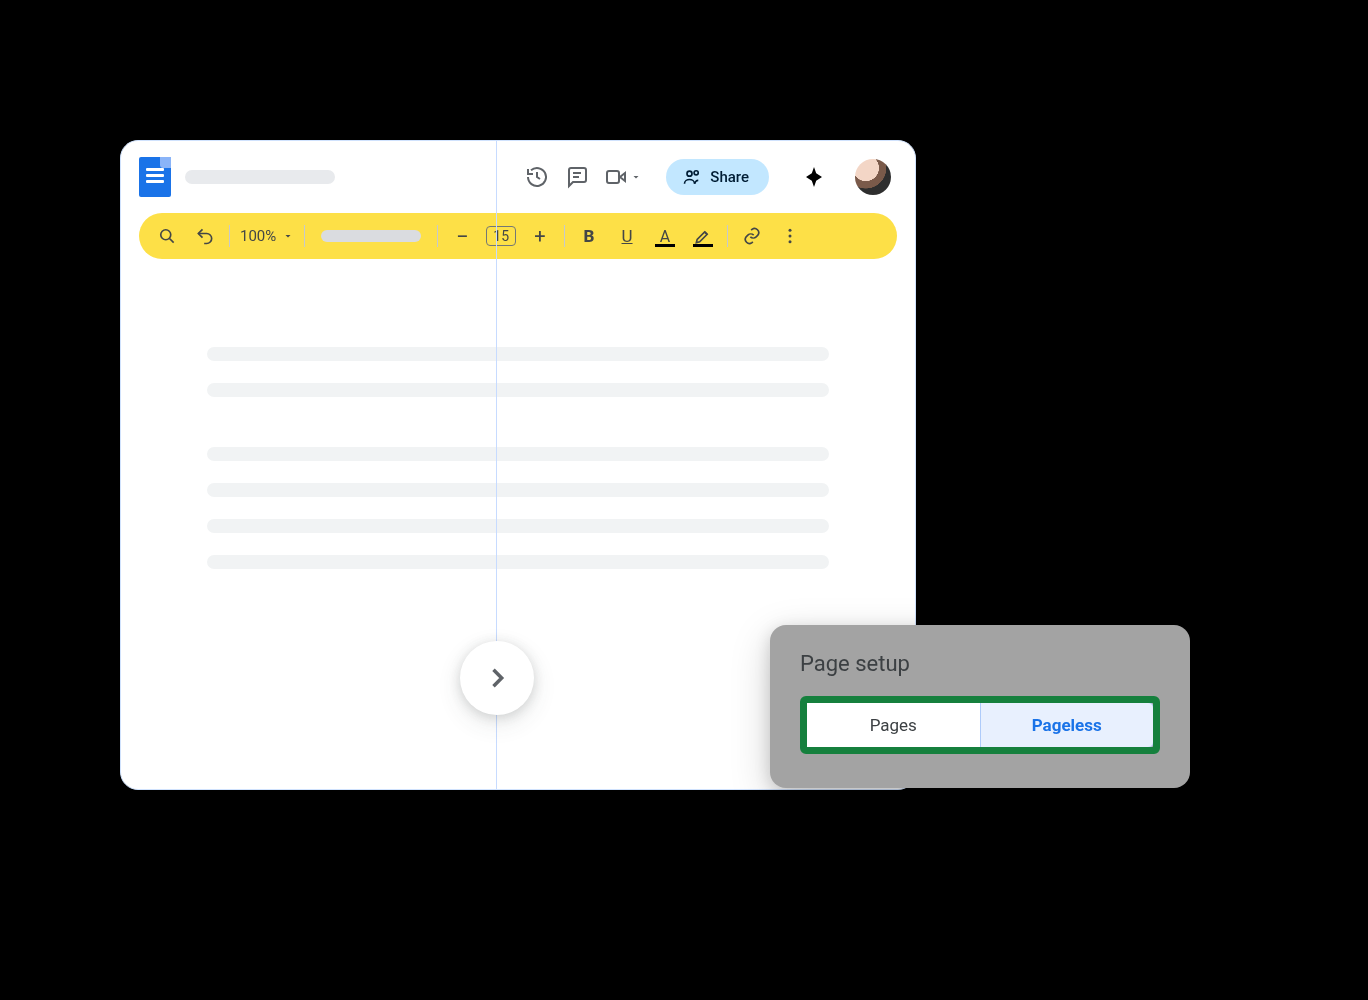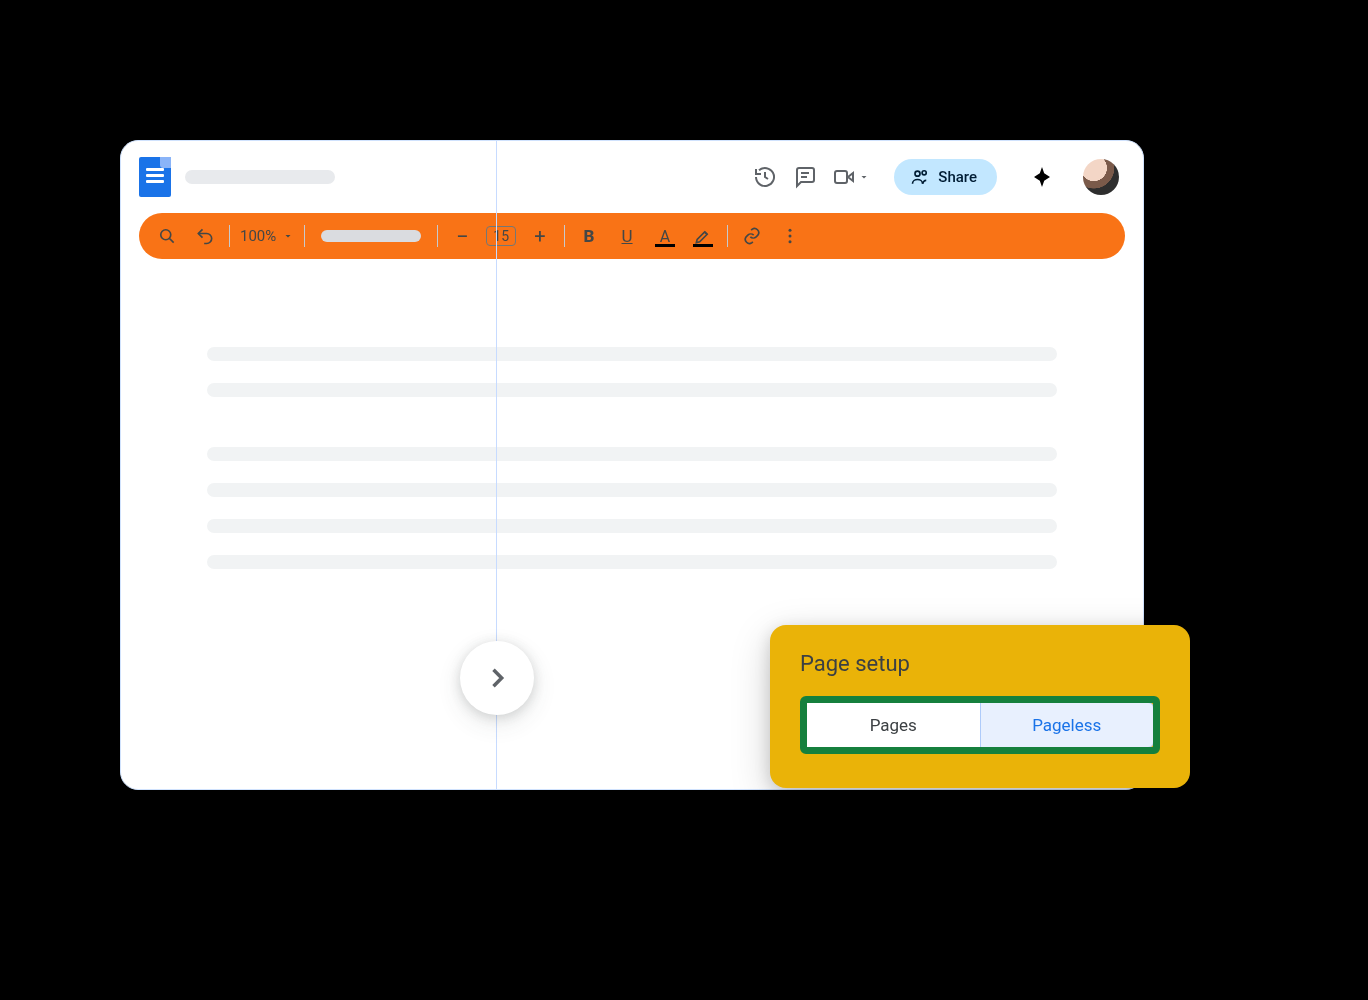--- a/index.html
+++ b/index.html
@@ -7,21 +7,21 @@
     width: 1368px;
     height: 1000px;
     background: #000;
     font-family: "Google Sans", Roboto, Arial, sans-serif;
     position: relative;
   }
   .app-window {
     position: absolute;
     left: 120px;
     top: 140px;
-    width: 1024px;
+    width: 796px;
     height: 650px;
     background: #fff;
     border-radius: 18px;
     border: 1px solid #d0e2fd;
     overflow: hidden;
   }
   
   .header {
     display: flex;
     align-items: center;
@@ -82,21 +82,21 @@
     width:36px; height:36px;
     border-radius:50%;
     background: radial-gradient(circle at 30% 25%, #f3d6c6 0 35%, #7a5a4a 36% 55%, #2e2e2e 56% 100%);
     margin-left:14px;
     cursor:pointer;
   }
   
   .toolbar {
     margin: 0 18px;
     height:46px;
-    background:#f97316;
+    background:#fde047;
     border-radius:24px;
     display:flex;
     align-items:center;
     padding: 0 14px;
     gap:10px;
     color:#444746;
   }
   .tb-icon {
     width:28px; height:28px;
     display:flex; align-items:center; justify-content:center;
@@ -174,21 +174,21 @@
     z-index:10;
     cursor:pointer;
   }
   .arrow-fab svg { width:28px; height:28px; color:#5f6368; }
   
   .popup {
     position:absolute;
     left:770px;
     top:625px;
     width:420px;
-    background:#eab308;
+    background:#a3a3a3;
     border-radius:16px;
     box-shadow: 0 4px 16px rgba(0,0,0,.15), 0 12px 40px rgba(0,0,0,.18);
     padding:26px 30px 34px;
     z-index:20;
   }
   .popup-title {
     font-size:22px;
     color:#3c4043;
     margin-bottom:20px;
   }
@@ -203,21 +203,21 @@
     text-align:center;
     padding:12px 0;
     font-size:17px;
     cursor:pointer;
     background:#fff;
     color:#3c4043;
   }
   .seg-btn.active {
     background:#e8f0fe;
     color:#1a73e8;
-    font-weight:400;
+    font-weight:700;
     border:1px solid #aecbfa;
     margin:-1px;
     border-radius:0 6px 6px 0;
   }
   .seg-btn:first-child { border-right:1px solid #dadce0; }
 </style>
 </head>
 <body>
 
 <div class="app-window">

